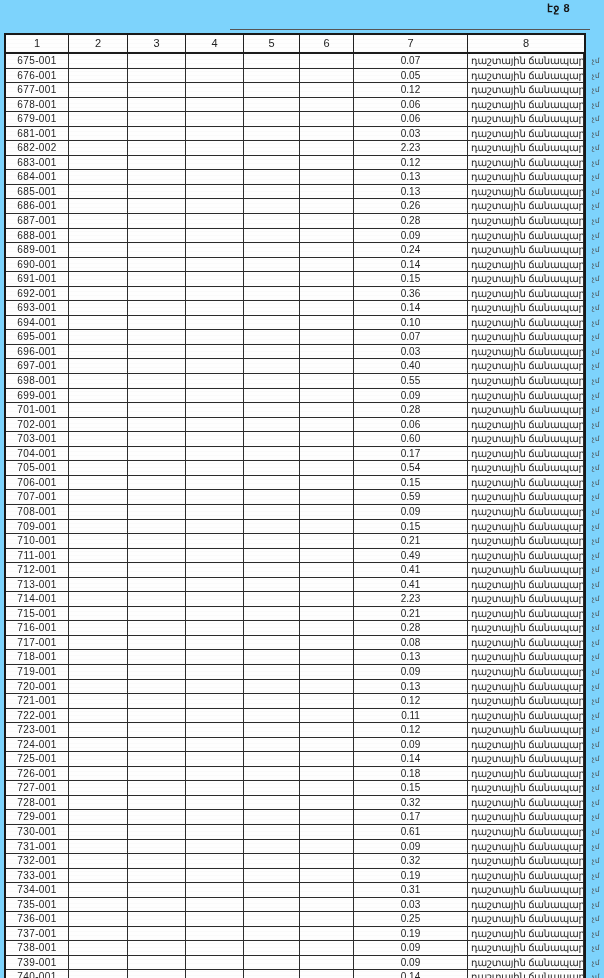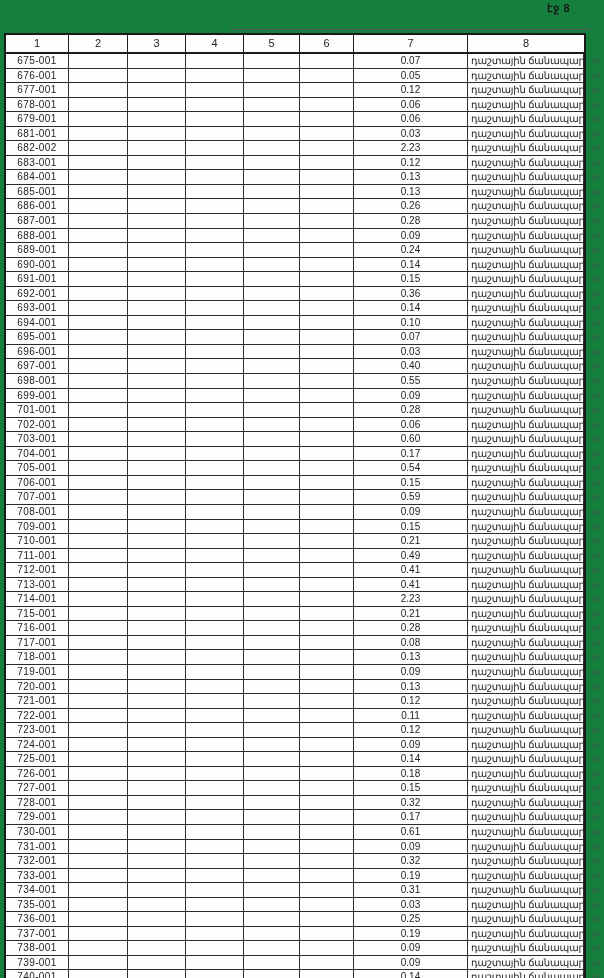--- a/index.html
+++ b/index.html
@@ -6,21 +6,21 @@
   body{
     width:604px;height:978px;
     background:#f6f6f4;
     font-family:"Liberation Sans", sans-serif;
     color:#1c1c1c;
     position:relative;
     overflow:hidden;
   }
   .page{
     position:absolute;inset:0;
-    background:#15803d;
+    background:#7dd3fc;
   }
   .page-label{
     position:absolute;
     top:2px;
     right:34px;
     font-size:11px;
     font-weight:bold;
     color:#161616;
     letter-spacing:0.5px;
   }

